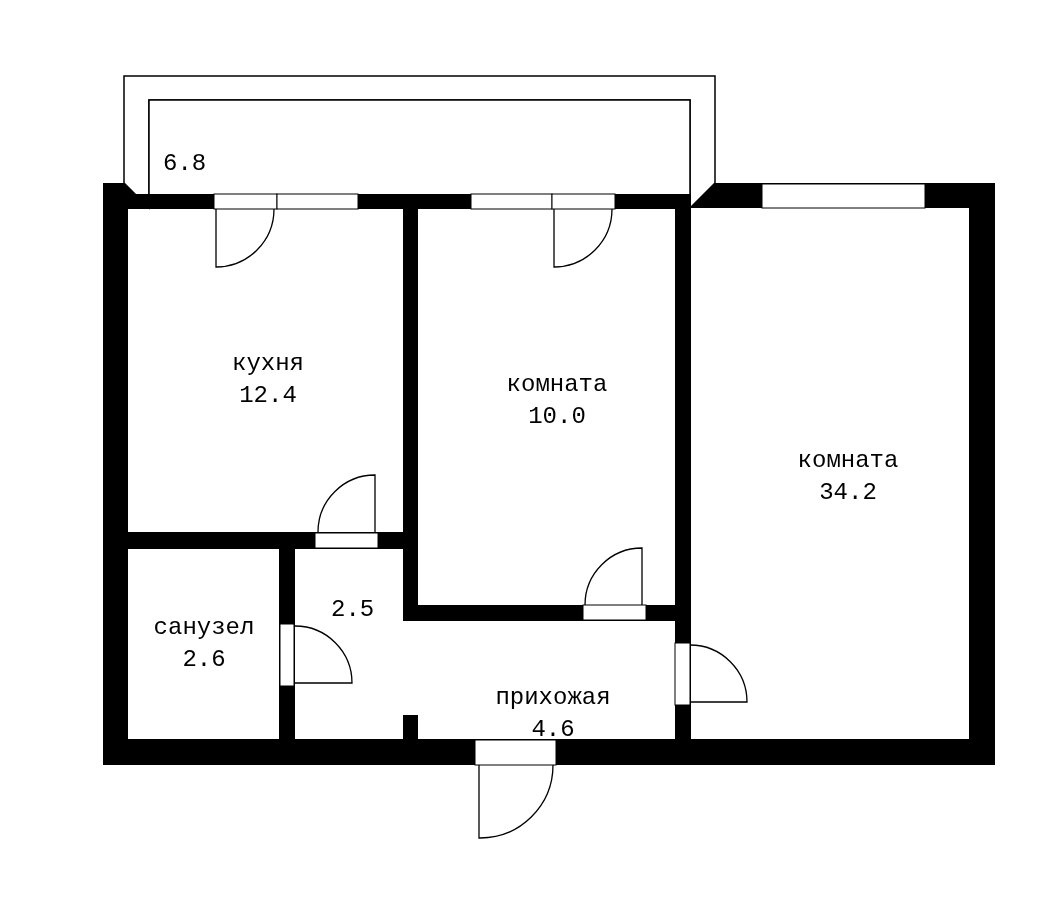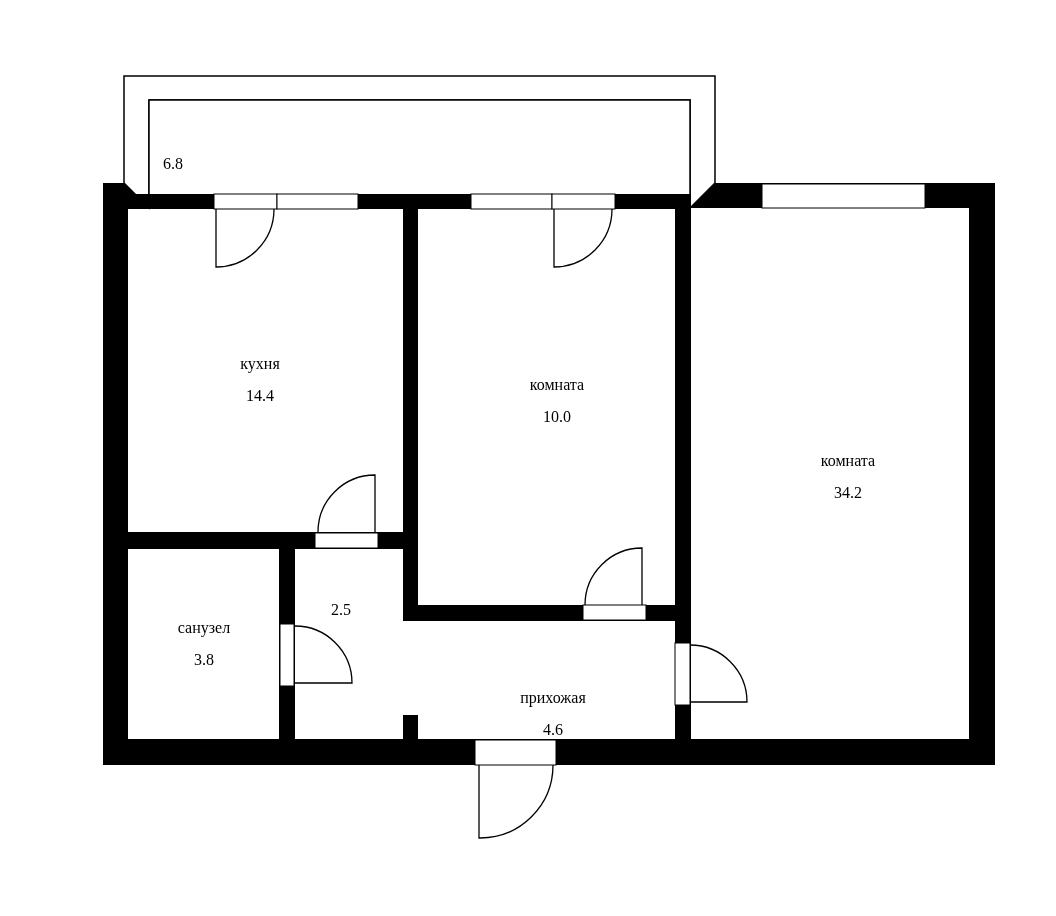--- a/index.html
+++ b/index.html
@@ -1,21 +1,21 @@
 <!DOCTYPE html>
 <html><head>
   <meta charset="utf-8">
   <style>
     html, body { margin: 0; padding: 0; background: #ffffff; }
     body { width: 1056px; height: 916px; overflow: hidden; position: relative; }
     #plan { position: absolute; left: 0; top: 0; }
     .label {
       position: absolute;
-      font-family: Liberation Serif, serif;
-      font-size: 16px;
+      font-family: Liberation Mono, monospace;
+      font-size: 24px;
       color: #000;
       text-align: center;
       line-height: 32px;
       white-space: nowrap;
       transform: translateX(-50%);
     }
     .label .area { display: block; }
     .label .name { display: block; }
     .plain { transform: none; text-align: left; }
   </style>
@@ -75,38 +75,38 @@
     <path d="M295,626 A57,57 0 0 1 352,683 L295,683"></path>
     <path d="M690,645 A57,57 0 0 1 747,702 L690,702"></path>
     <path d="M479,765 L479,838 A73,73 0 0 0 553,765"></path>
   </g>
 </svg>
 
 <div class="label plain" style="left:163px; top:148px;">
   <span class="area">6.8</span>
 </div>
 
-<div class="label" style="left:260px; top:348px;">
+<div class="label" style="left:268px; top:348px;">
   <span class="name">кухня</span>
-  <span class="area">14.4</span>
+  <span class="area">12.4</span>
 </div>
 
 <div class="label" style="left:557px; top:369px;">
   <span class="name">комната</span>
   <span class="area">10.0</span>
 </div>
 
 <div class="label" style="left:848px; top:445px;">
   <span class="name">комната</span>
   <span class="area">34.2</span>
 </div>
 
 <div class="label" style="left:204px; top:612px;">
   <span class="name">санузел</span>
-  <span class="area">3.8</span>
+  <span class="area">2.6</span>
 </div>
 
 <div class="label plain" style="left:331px; top:594px;">
   <span class="area">2.5</span>
 </div>
 
 <div class="label" style="left:553px; top:655px;margin-top:27px;">
   <span class="name">прихожая</span>
   <span class="area">4.6</span>
 </div>

